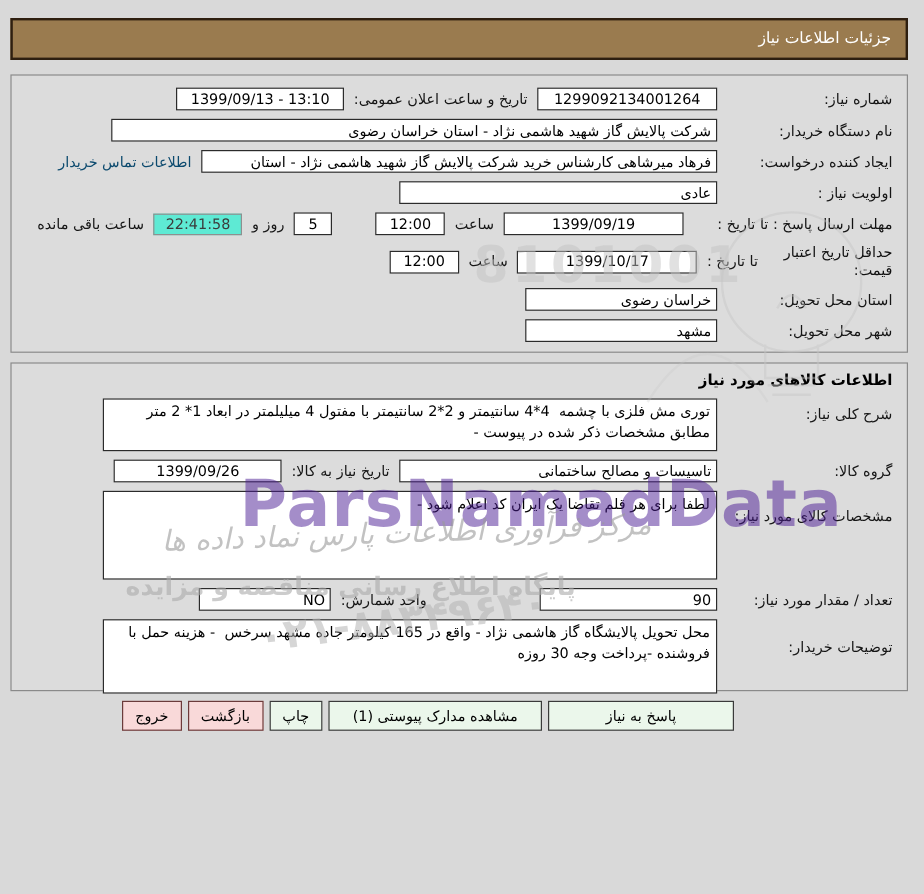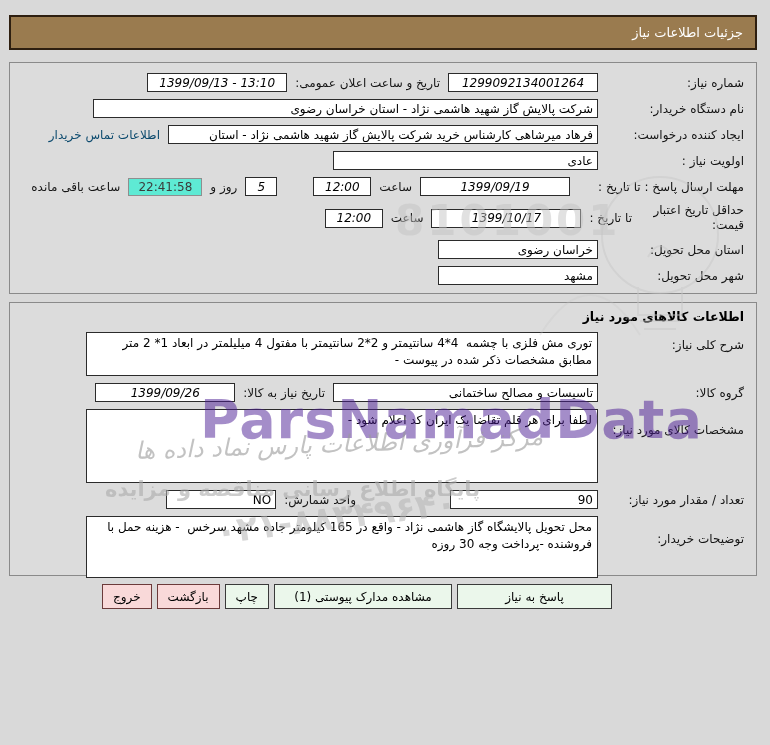--- a/index.html
+++ b/index.html
@@ -26,21 +26,21 @@
   .lbl { width:138px; flex:none; color:#151515; }
   .lbl-wide { width:166px; flex:none; }
   .lbl-2line { width:104px; flex:none; line-height:1.25; }
   .inline-lbl { flex:none; color:#151515; }
   
   .fld {
     height:19px; background:#fff; border:1px solid #2b2b2b; padding:0 4px;
     font-family:"DejaVu Sans", sans-serif; font-size:12px; color:#000;
     direction:rtl; text-align:right;
   }
-  .fld.num { direction:ltr; text-align:center;font-style:italic; }
+  .fld.num { direction:ltr; text-align:center; }
   .fld.numr { direction:rtl; text-align:right; unicode-bidi:plaintext; }
   textarea.fld {
     height:auto; resize:none; overflow:hidden; padding:2px 5px; line-height:1.45;
   }
   .countdown {
     flex:none; width:74px; height:18px; background:#5eead4; border:1px solid #8f8f8f;
     color:#3c3c3c; text-align:center; direction:ltr; line-height:17px;
   }
   .daybox { width:32px; flex:none; }
   .link { color:#0c4a6e; cursor:pointer; flex:none; }

